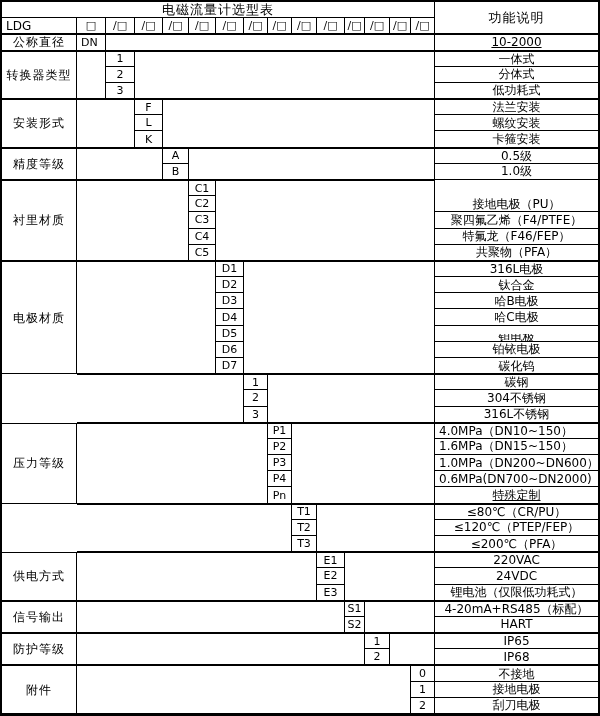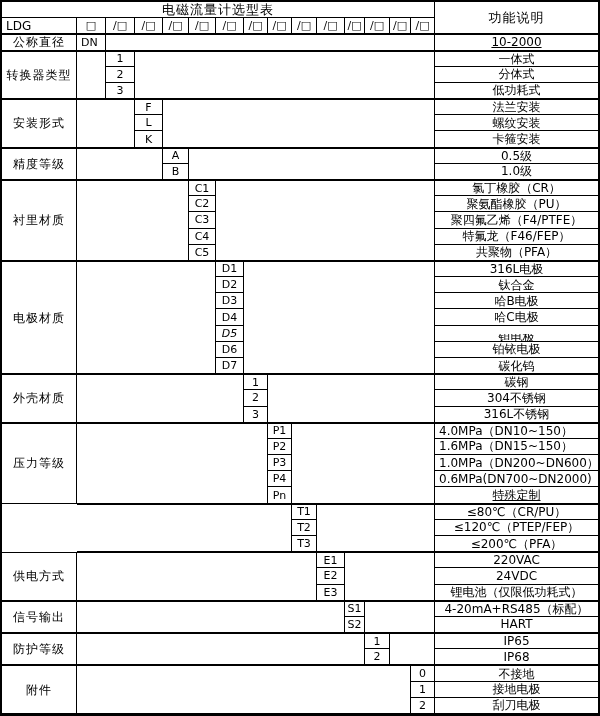--- a/index.html
+++ b/index.html
@@ -74,48 +74,46 @@
     <div class="cell label sep" style="grid-area: 10 / 1 / 12 / 2;">精度等级</div>
     <div class="cell sep" style="grid-area: 10 / 2 / 12 / 5;"></div>
     <div class="cell codebox sep" style="grid-area: 10 / 5 / 11 / 6;">A</div>
     <div class="cell desc sep" style="grid-area: 10 / 16 / 11 / 17;">0.5级</div>
     <div class="cell codebox" style="grid-area: 11 / 5 / 12 / 6;">B</div>
     <div class="cell desc" style="grid-area: 11 / 16 / 12 / 17;">1.0级</div>
     <div class="cell sep" style="grid-area: 10 / 6 / 12 / 16;"></div>
     <div class="cell label sep" style="grid-area: 12 / 1 / 17 / 2;">衬里材质</div>
     <div class="cell sep" style="grid-area: 12 / 2 / 17 / 6;"></div>
     <div class="cell codebox sep" style="grid-area: 12 / 6 / 13 / 7;">C1</div>
-    <div class="cell desc sep" style="grid-area: 12 / 16 / 13 / 17;">氯丁橡胶（CR）</div>
     <div class="cell codebox" style="grid-area: 13 / 6 / 14 / 7;">C2</div>
-    <div class="cell desc" style="grid-area: 13 / 16 / 14 / 17;">聚氨酯橡胶（PU）</div>
+    <div class="cell desc" style="grid-area: 13 / 16 / 14 / 17;">接地电极（PU）</div>
     <div class="cell codebox" style="grid-area: 14 / 6 / 15 / 7;">C3</div>
     <div class="cell desc" style="grid-area: 14 / 16 / 15 / 17;">聚四氟乙烯（F4/PTFE）</div>
     <div class="cell codebox" style="grid-area: 15 / 6 / 16 / 7;">C4</div>
     <div class="cell desc" style="grid-area: 15 / 16 / 16 / 17;">特氟龙（F46/FEP）</div>
     <div class="cell codebox" style="grid-area: 16 / 6 / 17 / 7; text-align: right;">C5</div>
     <div class="cell desc" style="grid-area: 16 / 16 / 17 / 17;">共聚物（PFA）</div>
     <div class="cell sep" style="grid-area: 12 / 7 / 17 / 16;"></div>
     <div class="cell label sep" style="grid-area: 17 / 1 / 24 / 2;">电极材质</div>
     <div class="cell sep" style="grid-area: 17 / 2 / 24 / 7;"></div>
     <div class="cell codebox sep" style="grid-area: 17 / 7 / 18 / 8;">D1</div>
     <div class="cell desc sep" style="grid-area: 17 / 16 / 18 / 17;">316L电极</div>
     <div class="cell codebox" style="grid-area: 18 / 7 / 19 / 8;">D2</div>
     <div class="cell desc" style="grid-area: 18 / 16 / 19 / 17;">钛合金</div>
     <div class="cell codebox" style="grid-area: 19 / 7 / 20 / 8;">D3</div>
     <div class="cell desc" style="grid-area: 19 / 16 / 20 / 17;">哈B电极</div>
     <div class="cell codebox" style="grid-area: 20 / 7 / 21 / 8;">D4</div>
     <div class="cell desc" style="grid-area: 20 / 16 / 21 / 17;">哈C电极</div>
-    <div class="cell codebox" style="grid-area: 21 / 7 / 22 / 8; font-style: italic;">D5</div>
+    <div class="cell codebox" style="grid-area: 21 / 7 / 22 / 8;">D5</div>
     <div class="cell desc" style="grid-area: 21 / 16 / 22 / 17; margin-top: 8px;">钽电极</div>
     <div class="cell codebox" style="grid-area: 22 / 7 / 23 / 8;">D6</div>
     <div class="cell desc" style="grid-area: 22 / 16 / 23 / 17;">铂铱电极</div>
     <div class="cell codebox" style="grid-area: 23 / 7 / 24 / 8;">D7</div>
     <div class="cell desc" style="grid-area: 23 / 16 / 24 / 17;">碳化钨</div>
     <div class="cell sep" style="grid-area: 17 / 8 / 24 / 16;"></div>
-    <div class="cell label sep" style="grid-area: 24 / 1 / 27 / 2;">外壳材质</div>
     <div class="cell sep" style="grid-area: 24 / 2 / 27 / 8;"></div>
     <div class="cell codebox sep" style="grid-area: 24 / 8 / 25 / 9;">1</div>
     <div class="cell desc sep" style="grid-area: 24 / 16 / 25 / 17;">碳钢</div>
     <div class="cell codebox" style="grid-area: 25 / 8 / 26 / 9;">2</div>
     <div class="cell desc" style="grid-area: 25 / 16 / 26 / 17;">304不锈钢</div>
     <div class="cell codebox" style="grid-area: 26 / 8 / 27 / 9;">3</div>
     <div class="cell desc" style="grid-area: 26 / 16 / 27 / 17;">316L不锈钢</div>
     <div class="cell sep" style="grid-area: 24 / 9 / 27 / 16;"></div>
     <div class="cell label sep" style="grid-area: 27 / 1 / 32 / 2;">压力等级</div>
     <div class="cell sep" style="grid-area: 27 / 2 / 32 / 9;"></div>

